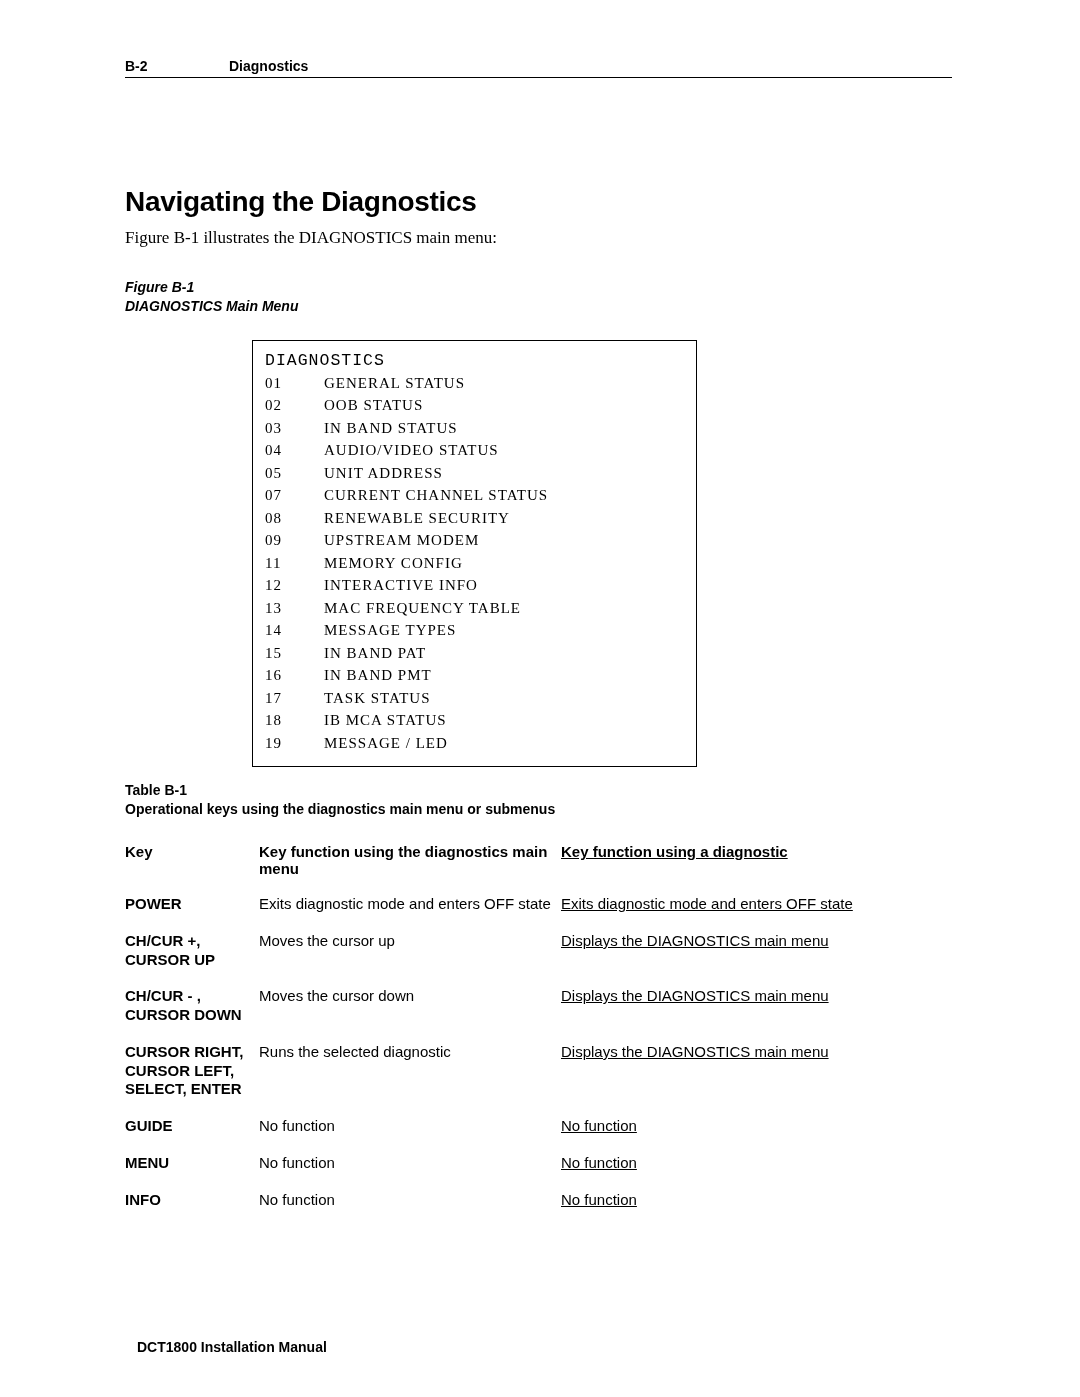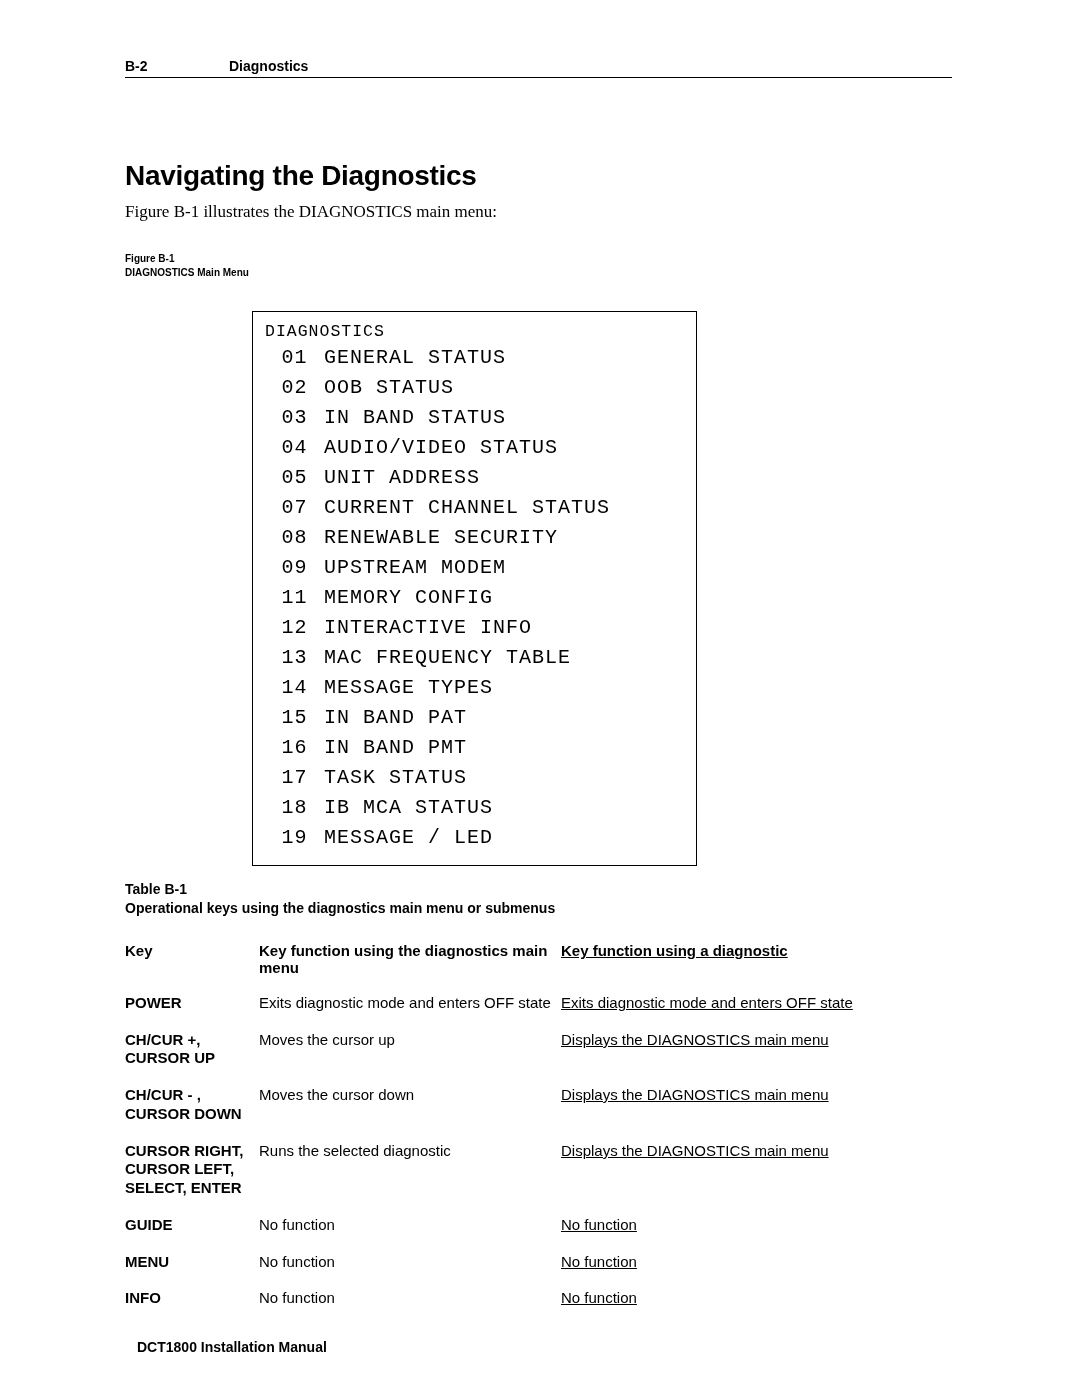--- a/index.html
+++ b/index.html
@@ -11,63 +11,63 @@
       height: 1397px;
       position: relative;
       padding: 58px 128px 0 125px;
     }
     .header {
       display: flex;
       font-size: 14px;
       font-weight: bold;
       border-bottom: 1.5px solid #000;
       padding-bottom: 3px;
-      margin-bottom: 82px;
+      margin-bottom: 108px;
     }
     .header-page {
       width: 104px;
     }
     .header-section { }
     h1.section-title {
       font-size: 28px;
       font-weight: bold;
       margin-bottom: 10px;
       letter-spacing: -0.3px;
     }
     .intro {
       font-family: Georgia, 'Times New Roman', serif;
       font-size: 17px;
       margin-bottom: 30px;
     }
     .fig-label {
-      font-size: 10px;
+      font-size: 14px;
       font-weight: bold;
       line-height: 1.35;
-      margin-bottom: 32px;
+      margin-bottom: 24px;
+      font-style: italic;
     }
     .diag-box {
       border: 1px solid #000;
       width: 445px;
       margin-left: 127px;
       padding: 10px 12px 12px 12px;
       margin-bottom: 14px;
     }
     .diag-title {
       font-family: "Courier New", monospace;
       font-size: 16.5px;
       letter-spacing: 1px;
       margin-bottom: 2px;
     }
     .diag-row {
-      font-family: Liberation Mono, monospace;
-      font-size: 20px;
+      font-family: Liberation Serif, serif;
+      font-size: 15px;
       letter-spacing: 1px;
       display: flex;
       line-height: 1.5;
-      text-align: center;
     }
     .diag-num { width: 59px; }
     .diag-lbl { }
     .tbl-label {
       font-size: 14px;
       font-weight: bold;
       line-height: 1.35;
       margin-bottom: 24px;
       margin-top: 4px;
     }

